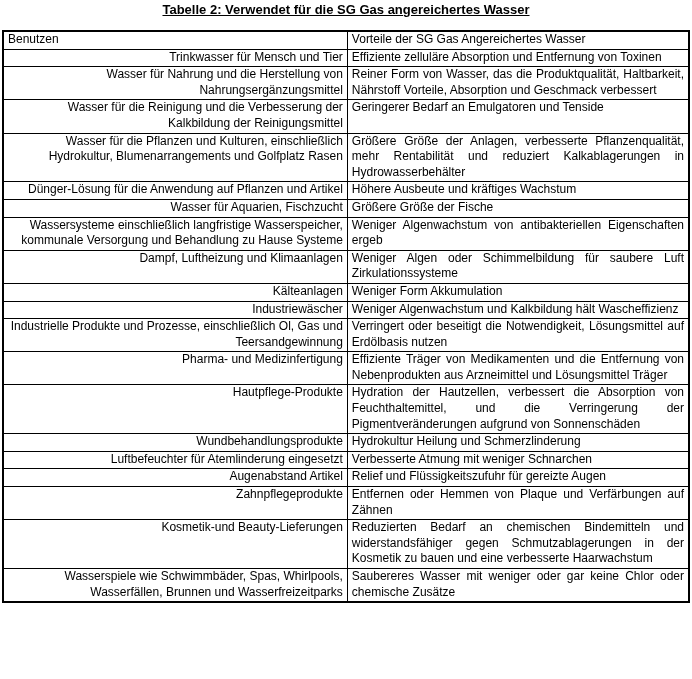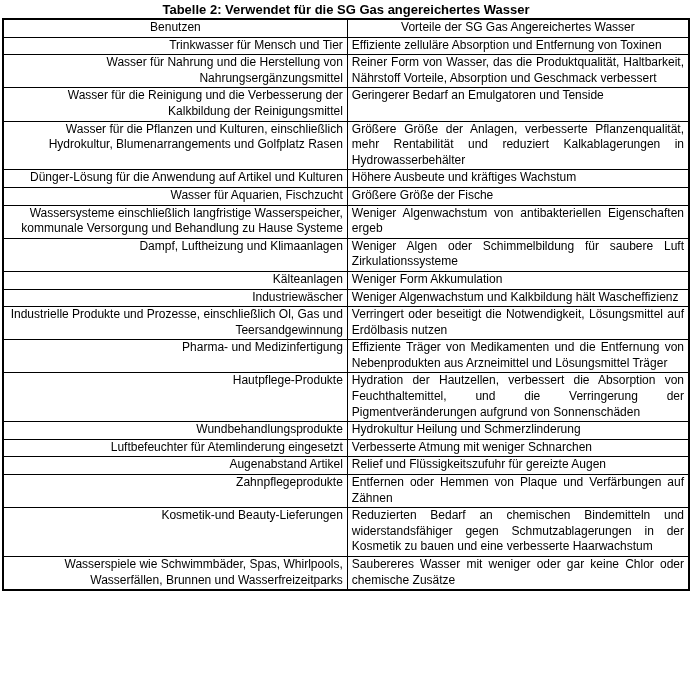--- a/index.html
+++ b/index.html
@@ -13,41 +13,42 @@
     width: 692px;
     background: #ffffff;
     box-sizing: border-box;
     padding: 2px 2px 2px 2px;
   }
   .doc-title {
     text-align: center;
     font-weight: bold;
     font-size: 13px;
     line-height: 15px;
-    padding: 0 0 1px 0;
+    padding: 0 0 13px 0;
     white-space: nowrap;
+    text-decoration: underline;
   }
   table.doc-table {
     width: 688px;
     border-collapse: collapse;
     table-layout: fixed;
     border: 2px solid #000000;
   }
   table.doc-table th,
   table.doc-table td {
     border: 1px solid #000000;
     font-size: 12px;
     font-weight: normal;
     line-height: 15.6px;
     vertical-align: top;
     padding: 0 4px 1px 4px;
     overflow-wrap: break-word;
   }
   table.doc-table th {
-    text-align: center;
+    text-align: left;
     margin-left: 11px;
   }
   td.use-cell {
     text-align: right;
   }
   td.benefit-cell {
     text-align: justify;
   }
 </style>
 </head>
@@ -78,21 +79,21 @@
         </tr>
         <tr>
           <td class="use-cell">Wasser für die Reinigung und die Verbesserung der Kalkbildung der Reinigungsmittel</td>
           <td class="benefit-cell">Geringerer Bedarf an Emulgatoren und Tenside</td>
         </tr>
         <tr>
           <td class="use-cell">Wasser für die Pflanzen und Kulturen, einschließlich Hydrokultur, Blumenarrangements und Golfplatz Rasen</td>
           <td class="benefit-cell">Größere Größe der Anlagen, verbesserte Pflanzenqualität, mehr Rentabilität und reduziert Kalkablagerungen in Hydrowasserbehälter</td>
         </tr>
         <tr>
-          <td class="use-cell">Dünger-Lösung für die Anwendung auf Artikel und Kulturen</td>
+          <td class="use-cell">Dünger-Lösung für die Anwendung auf Pflanzen und Artikel</td>
           <td class="benefit-cell">Höhere Ausbeute und kräftiges Wachstum</td>
         </tr>
         <tr>
           <td class="use-cell">Wasser für Aquarien, Fischzucht</td>
           <td class="benefit-cell">Größere Größe der Fische</td>
         </tr>
         <tr>
           <td class="use-cell">Wassersysteme einschließlich langfristige Wasserspeicher, kommunale Versorgung und Behandlung zu Hause Systeme</td>
           <td class="benefit-cell">Weniger Algenwachstum von antibakteriellen Eigenschaften ergeb</td>
         </tr>

